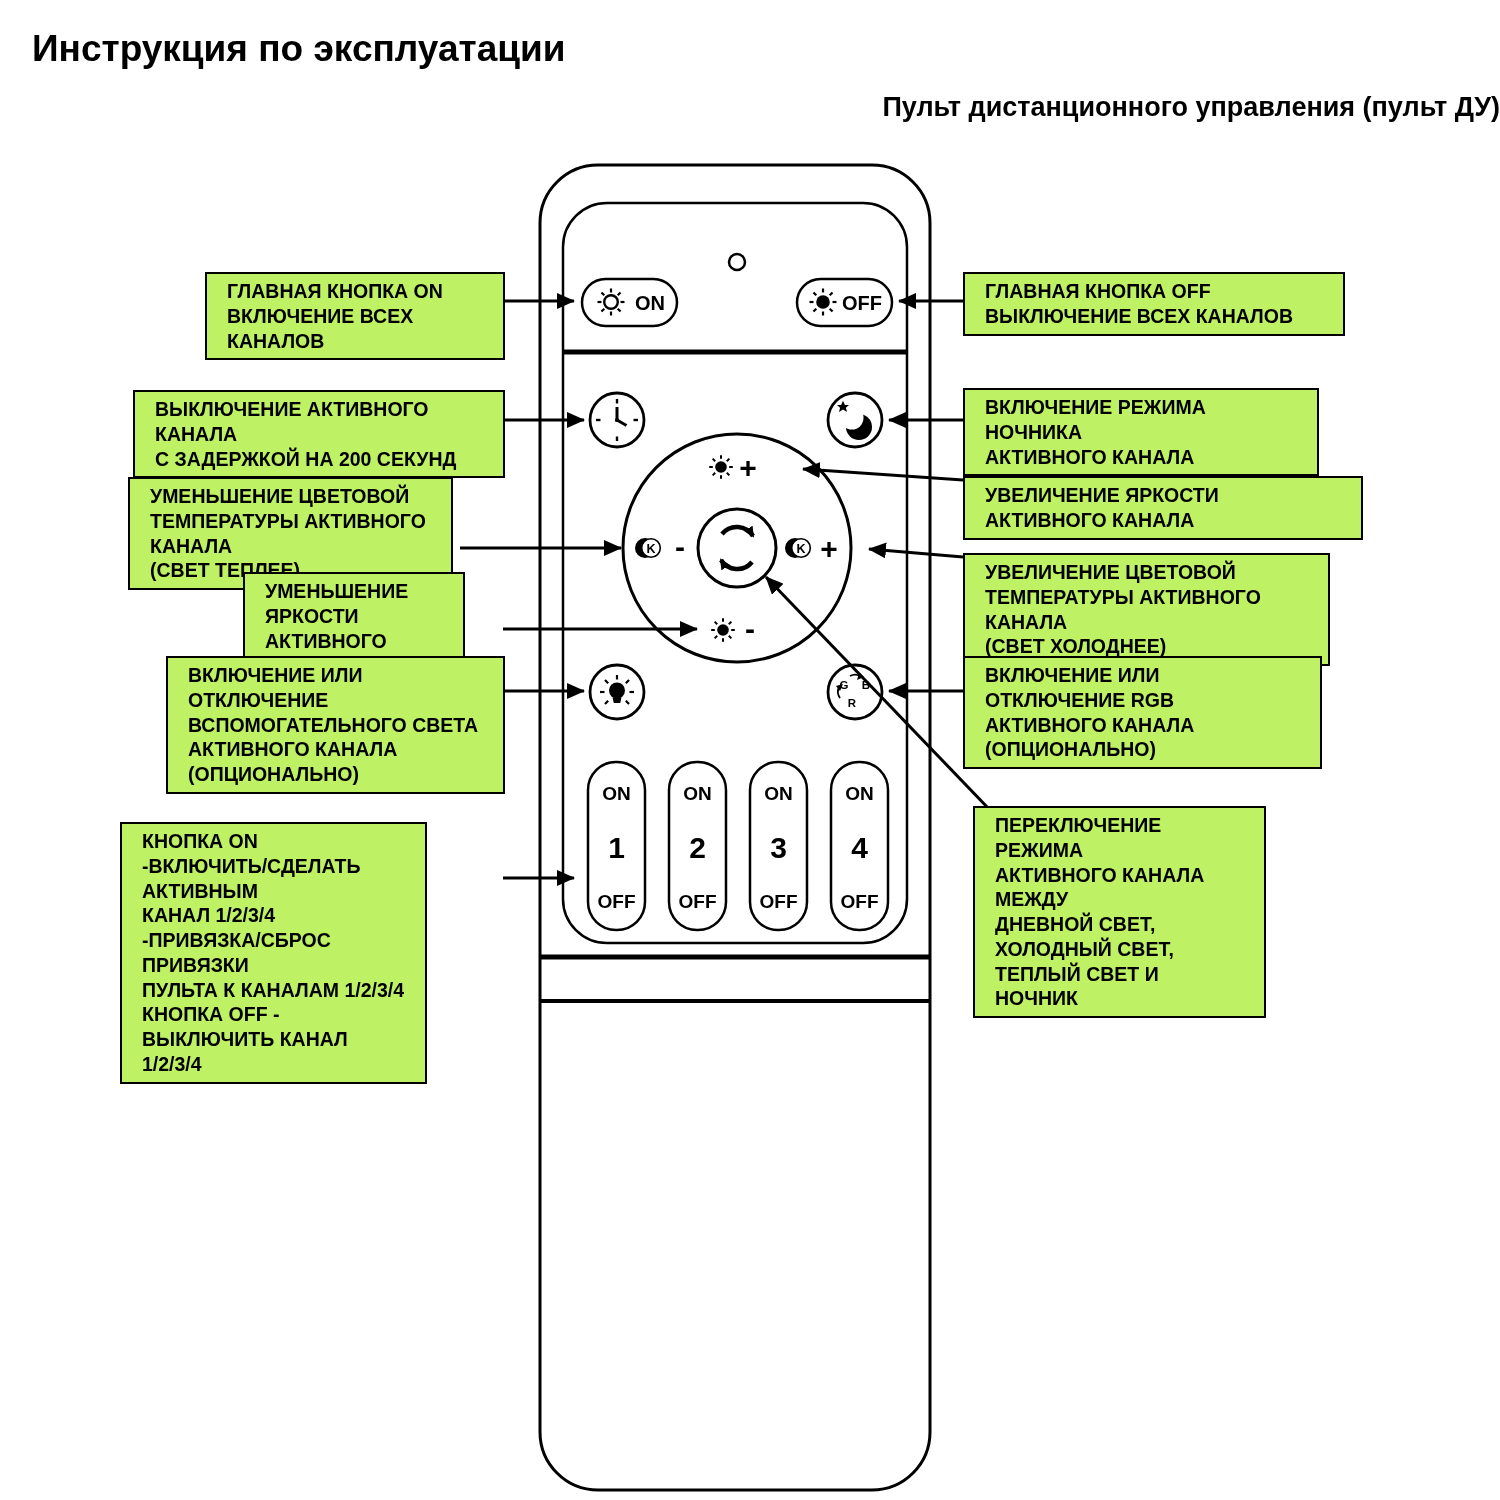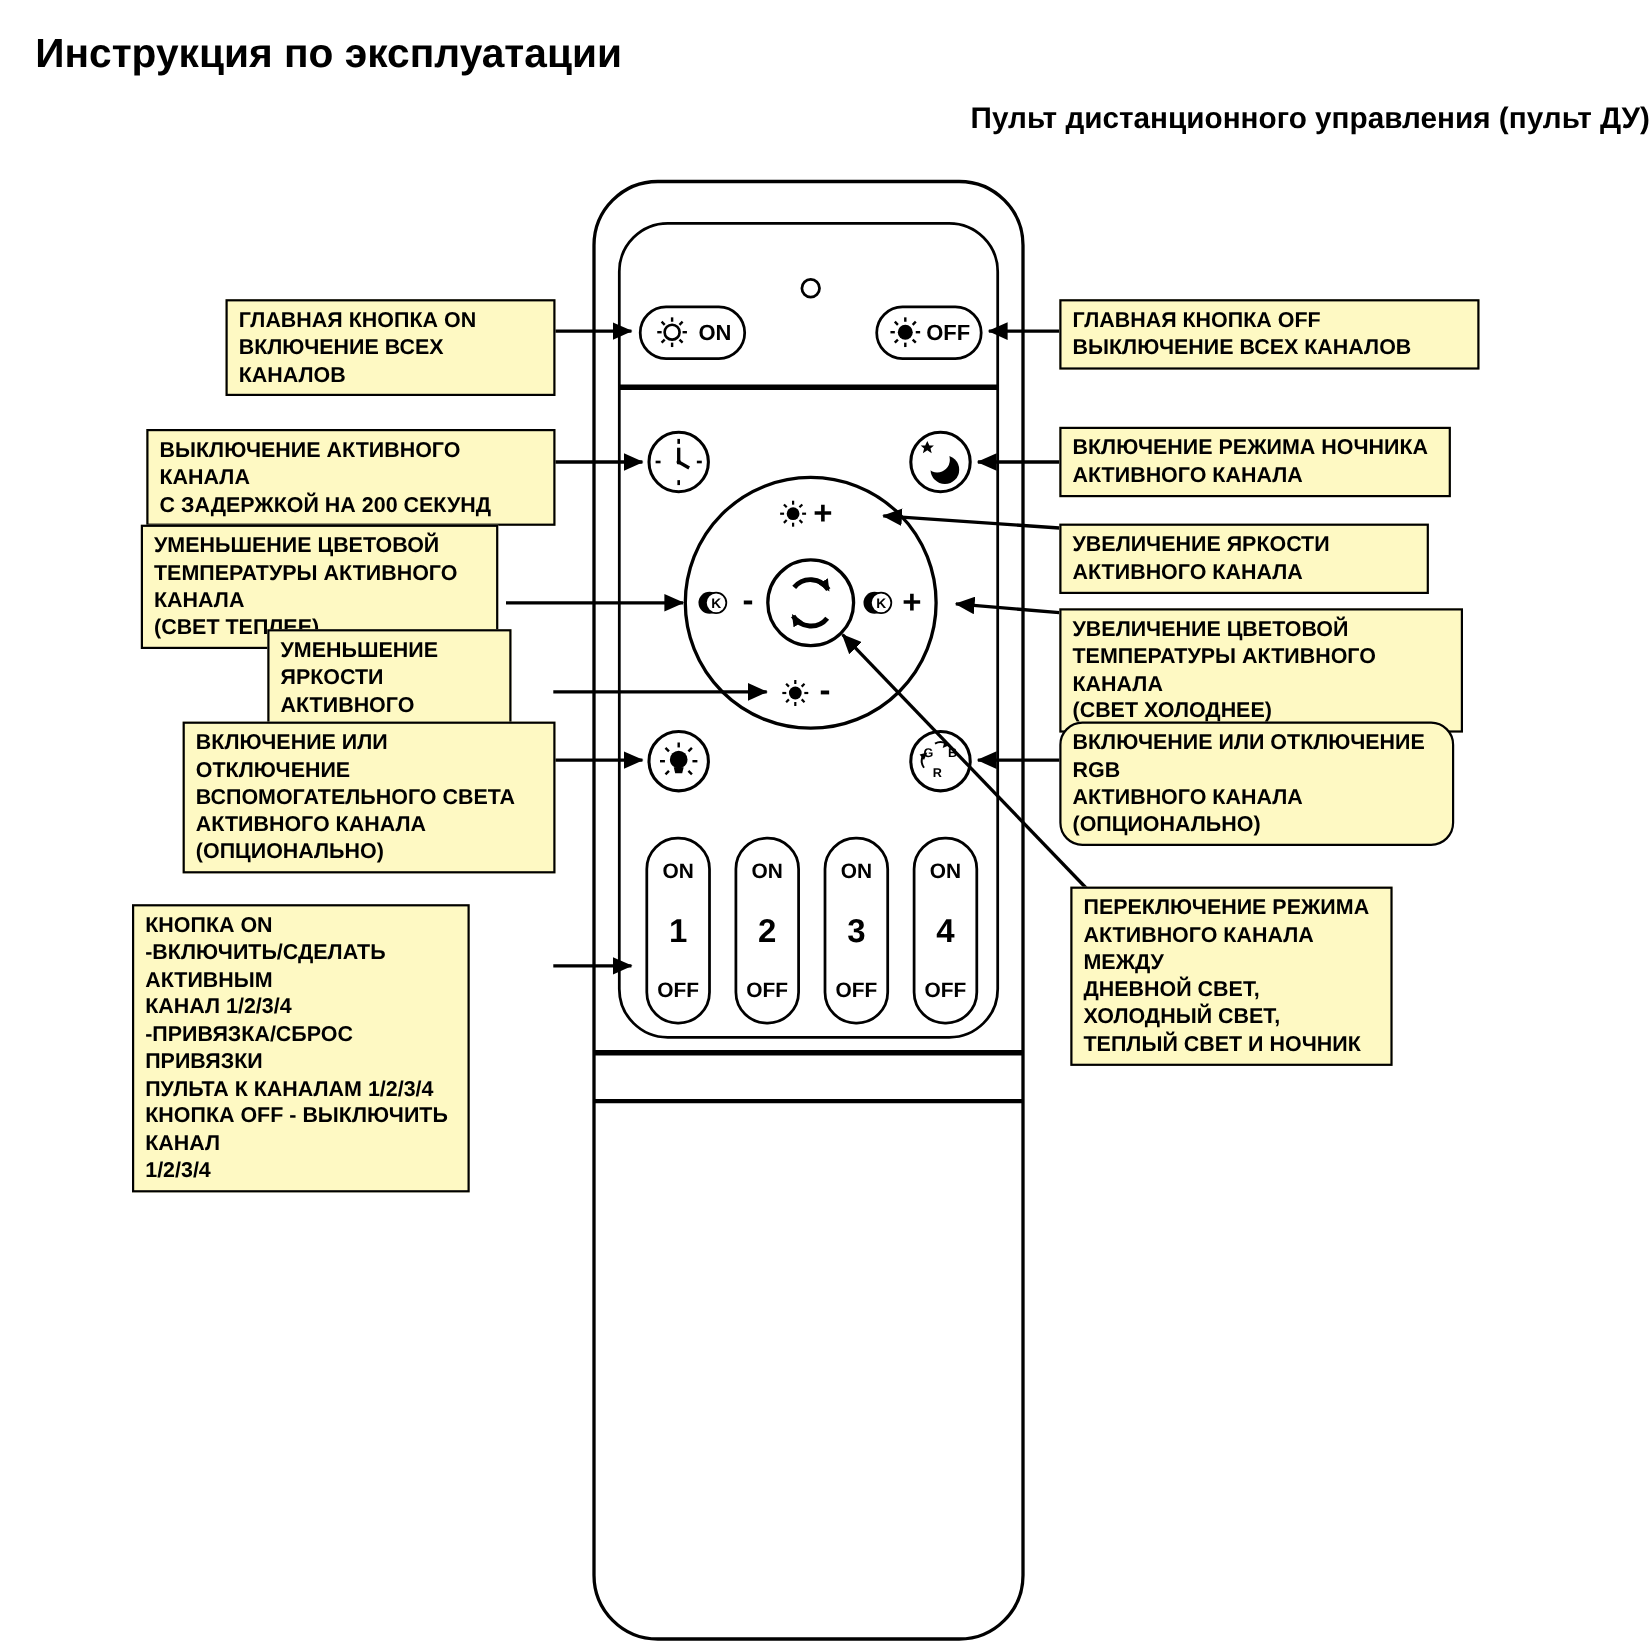--- a/index.html
+++ b/index.html
@@ -9,22 +9,22 @@
   }
   .page-title{
     position:absolute;top:28px;left:0;width:100%;text-align:left;
     font-size:37px;font-weight:bold;padding-left:32px;
   }
   .page-subtitle{
     position:absolute;top:92px;left:0;width:100%;text-align:right;
     font-size:27px;font-weight:bold;
   }
   .callout{
-    position:absolute;border:2px solid #000;background:#fef9c3;
-    padding:5px 10px;font-weight:bold;font-size:19.5px;line-height:1.27;
+    position:absolute;border:2px solid #000;background:#bef264;
+    padding:5px 20px;font-weight:bold;font-size:19.5px;line-height:1.27;
     white-space:pre-line;box-sizing:border-box;
   }
   svg.layer{position:absolute;left:0;top:0;}
   text{font-family:"Liberation Sans", sans-serif;font-weight:bold;fill:#000;}
   .btnTxt{font-size:20px;text-anchor:middle;dominant-baseline:central;}
   .chTxt{font-size:19px;text-anchor:middle;dominant-baseline:central;}
   .chNum{font-size:30px;text-anchor:middle;dominant-baseline:central;}
   .sign{font-size:30px;text-anchor:middle;dominant-baseline:central;}
   .kTxt{font-size:12.5px;text-anchor:middle;dominant-baseline:central;}
   .rgbTxt{font-size:11.5px;text-anchor:middle;dominant-baseline:central;}
@@ -252,23 +252,23 @@
 КАНАЛ 1/2/3/4
 -ПРИВЯЗКА/СБРОС ПРИВЯЗКИ
 ПУЛЬТА К КАНАЛАМ 1/2/3/4
 КНОПКА OFF - ВЫКЛЮЧИТЬ КАНАЛ
 1/2/3/4</div>
 
 <div class="callout" style="left:963px;top:272px;width:382px;">ГЛАВНАЯ КНОПКА OFF
 ВЫКЛЮЧЕНИЕ ВСЕХ КАНАЛОВ</div>
 <div class="callout" style="left:963px;top:388px;width:356px;">ВКЛЮЧЕНИЕ РЕЖИМА НОЧНИКА
 АКТИВНОГО КАНАЛА</div>
-<div class="callout" style="left:963px;top:476px;width:336px;">УВЕЛИЧЕНИЕ ЯРКОСТИ
+<div class="callout" style="left:963px;top:476px;width:400px;">УВЕЛИЧЕНИЕ ЯРКОСТИ
 АКТИВНОГО КАНАЛА</div>
 <div class="callout" style="left:963px;top:553px;width:367px;">УВЕЛИЧЕНИЕ ЦВЕТОВОЙ
 ТЕМПЕРАТУРЫ АКТИВНОГО КАНАЛА
 (СВЕТ ХОЛОДНЕЕ)</div>
-<div class="callout" style="left:963px;top:656px;width:359px;border-radius:21px;">ВКЛЮЧЕНИЕ ИЛИ ОТКЛЮЧЕНИЕ RGB
+<div class="callout" style="left:963px;top:656px;width:359px;">ВКЛЮЧЕНИЕ ИЛИ ОТКЛЮЧЕНИЕ RGB
 АКТИВНОГО КАНАЛА (ОПЦИОНАЛЬНО)</div>
 <div class="callout" style="left:973px;top:806px;width:293px;">ПЕРЕКЛЮЧЕНИЕ РЕЖИМА
 АКТИВНОГО КАНАЛА МЕЖДУ
 ДНЕВНОЙ СВЕТ, ХОЛОДНЫЙ СВЕТ,
 ТЕПЛЫЙ СВЕТ И НОЧНИК</div>
 
 </body></html>

